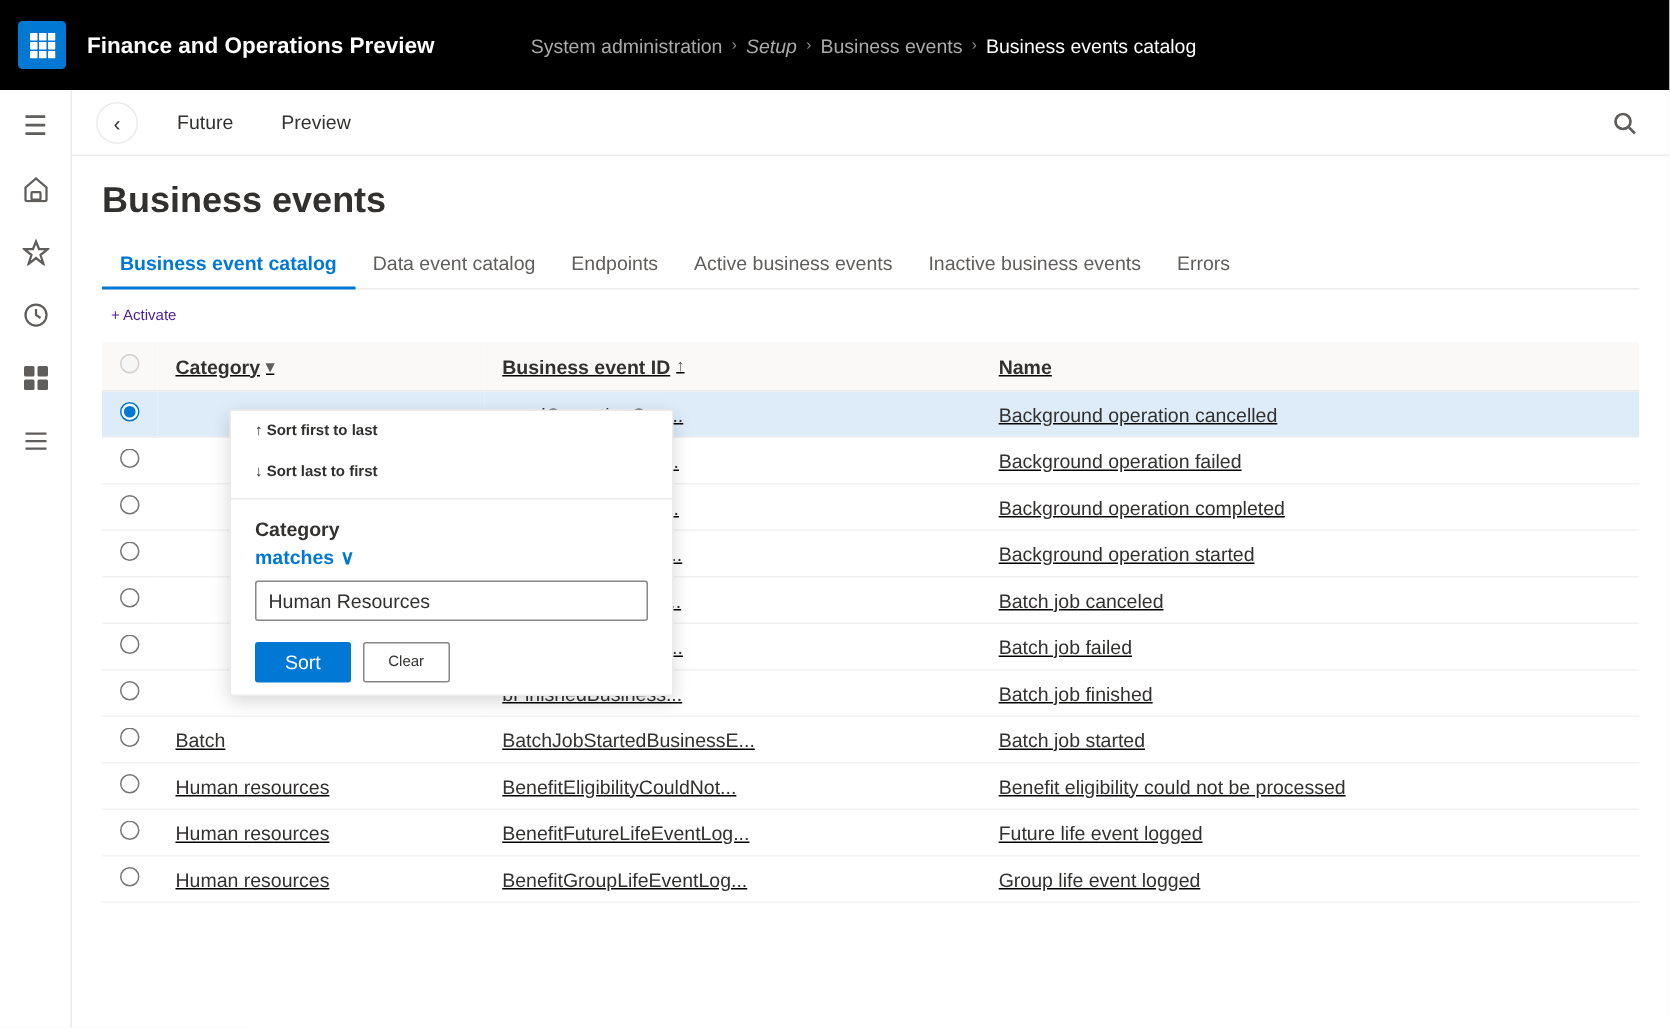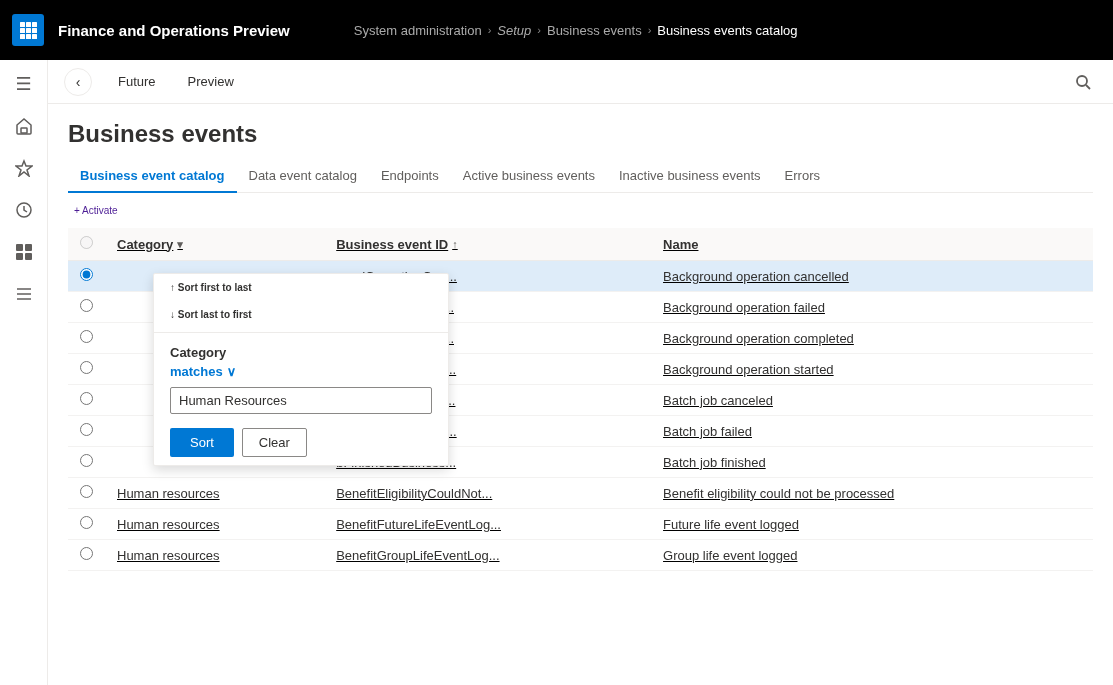--- a/index.html
+++ b/index.html
@@ -305,21 +305,21 @@
       font-size: 13px;
       border-radius: 2px;
       cursor: pointer;
     }
 
     .btn-clear {
       background: #ffffff;
       color: #323130;
       border: 1px solid #8a8886;
       padding: 6px 16px;
-      font-size: 13px;
+      font-size: 10px;
       border-radius: 2px;
       cursor: pointer;
     }
 
     .th-dropdown-wrapper { position: relative; }
   </style>
 </head>
 <body>
 
 <div class="top-bar">
@@ -502,20 +502,26 @@
                 <td>Batch job failed</td>
               </tr>
               <tr>
                 <td class="radio-col"><input type="radio" name="row-select" style=""></td>
                 <td></td>
                 <td>bFinishedBusiness...</td>
                 <td>Batch job finished</td>
               </tr>
               <tr>
                 <td class="radio-col"><input type="radio" name="row-select" style=""></td>
+                <td>Batch</td>
+                <td>BatchJobStartedBusinessE...</td>
+                <td>Batch job started</td>
+              </tr>
+              <tr>
+                <td class="radio-col"><input type="radio" name="row-select" style=""></td>
                 <td>Human resources</td>
                 <td>BenefitEligibilityCouldNot...</td>
                 <td>Benefit eligibility could not be processed</td>
               </tr>
               <tr>
                 <td class="radio-col"><input type="radio" name="row-select" style=""></td>
                 <td>Human resources</td>
                 <td>BenefitFutureLifeEventLog...</td>
                 <td>Future life event logged</td>
               </tr>

